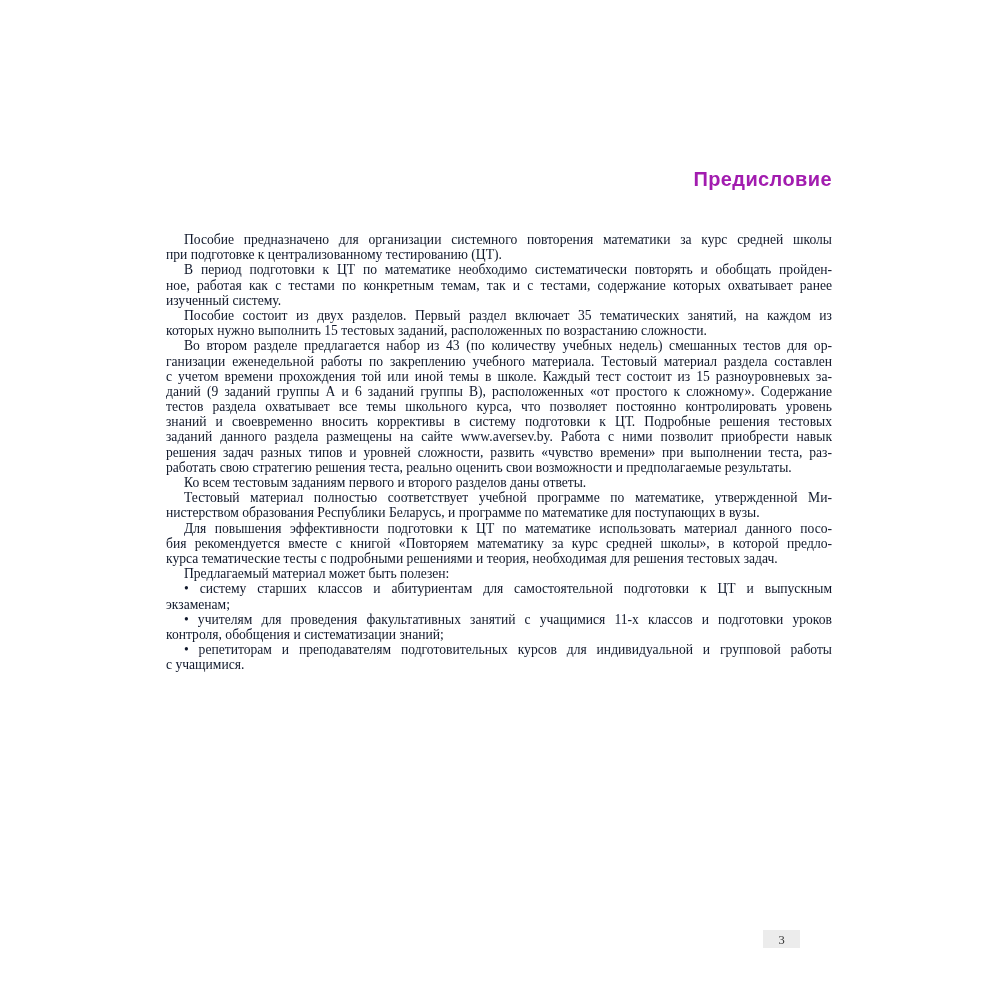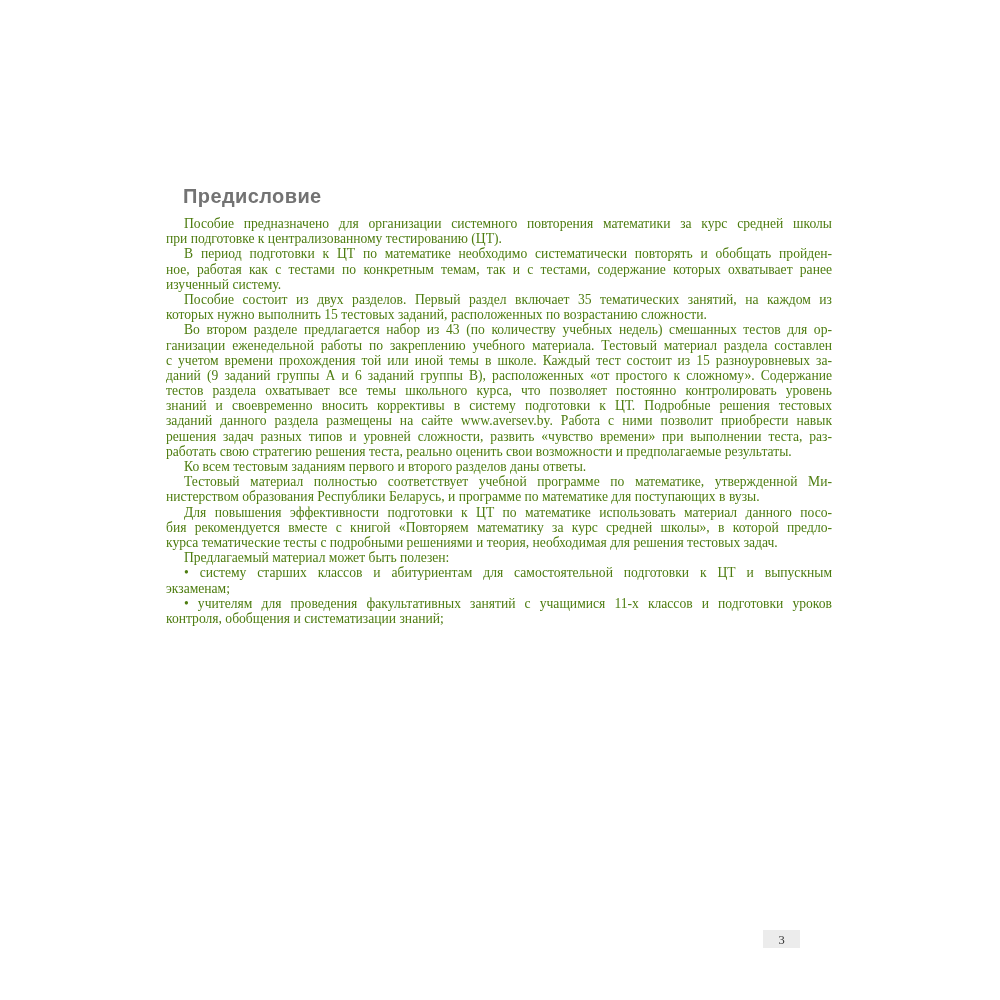--- a/index.html
+++ b/index.html
@@ -13,36 +13,36 @@
     height: 1000px;
     background: #ffffff;
     overflow: hidden;
     font-family: "Liberation Serif", serif;
   }
   .title {
     position: absolute;
     left: 166px;
     top: 168px;
     width: 666px;
-    margin: 17px;
-    text-align: left;
+    margin: 0;
+    text-align: right;
     font-family: "Liberation Sans", sans-serif;
     font-weight: 600;
     font-size: 20px;
     letter-spacing: 0.4px;
-    color: #737373;
+    color: #a21caf;
   }
   .body-text {
     position: absolute;
     left: 166px;
-    top: 216px;
+    top: 232px;
     width: 666px;
     font-size: 13.6px;
     line-height: 15.2px;
-    color: #4d7c0f;
+    color: #0f172a;
   }
   .para { margin: 0; }
   .line {
     text-align: justify;
     text-align-last: justify;
     white-space: normal;
     overflow: hidden;
     height: 15.2px;
   }
   .line.first { text-indent: 18px; }
@@ -109,17 +109,21 @@
         <div class="line first last">Предлагаемый материал может быть полезен:</div>
       </div>
       <div class="para">
         <div class="line first">• систему старших классов и абитуриентам для самостоятельной подготовки к ЦТ и выпускным</div>
         <div class="line last">экзаменам;</div>
       </div>
       <div class="para">
         <div class="line first">• учителям для проведения факультативных занятий с учащимися 11-х классов и подготовки уроков</div>
         <div class="line last">контроля, обобщения и систематизации знаний;</div>
       </div>
+      <div class="para">
+        <div class="line first">• репетиторам и преподавателям подготовительных курсов для индивидуальной и групповой работы</div>
+        <div class="line last">с учащимися.</div>
+      </div>
     </div>
   <div class="pagenum-badge">
     <span>3</span>
   </div>
 </div>
 
 </body></html>

